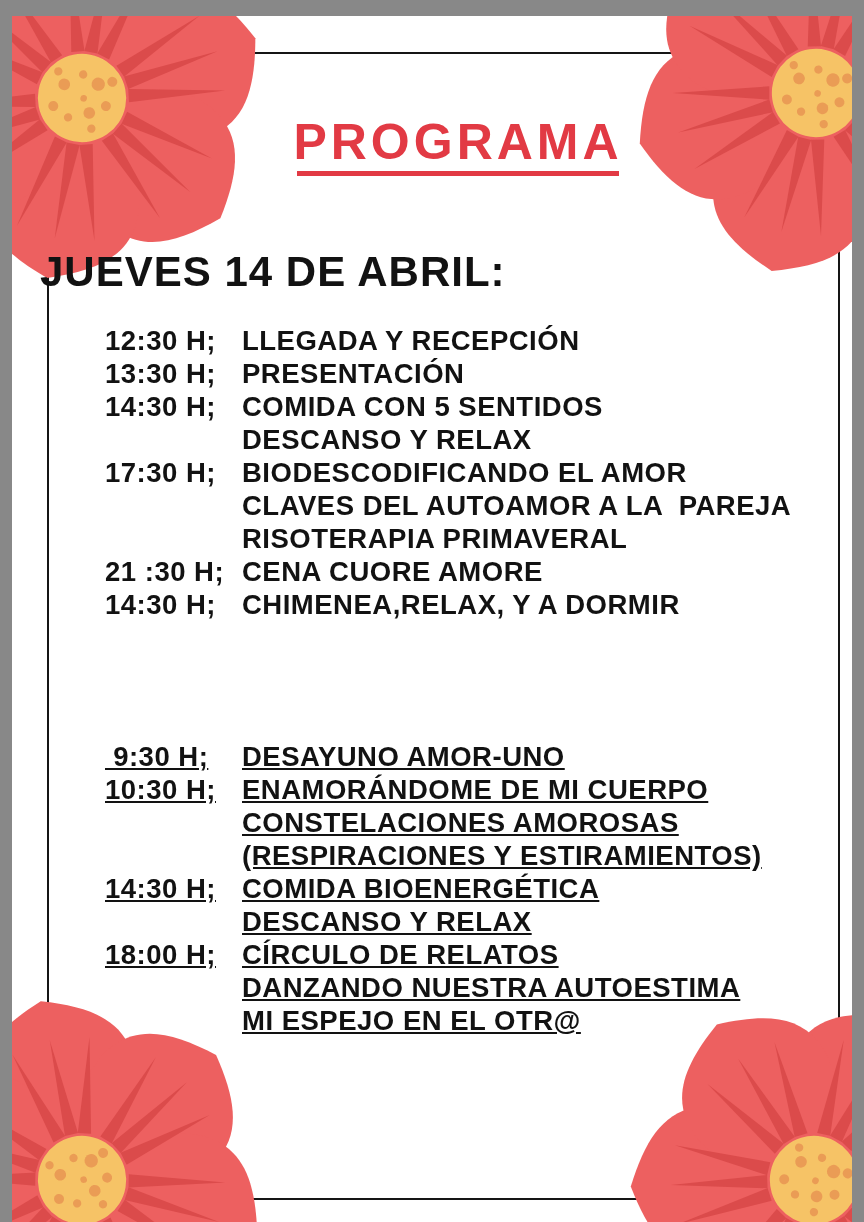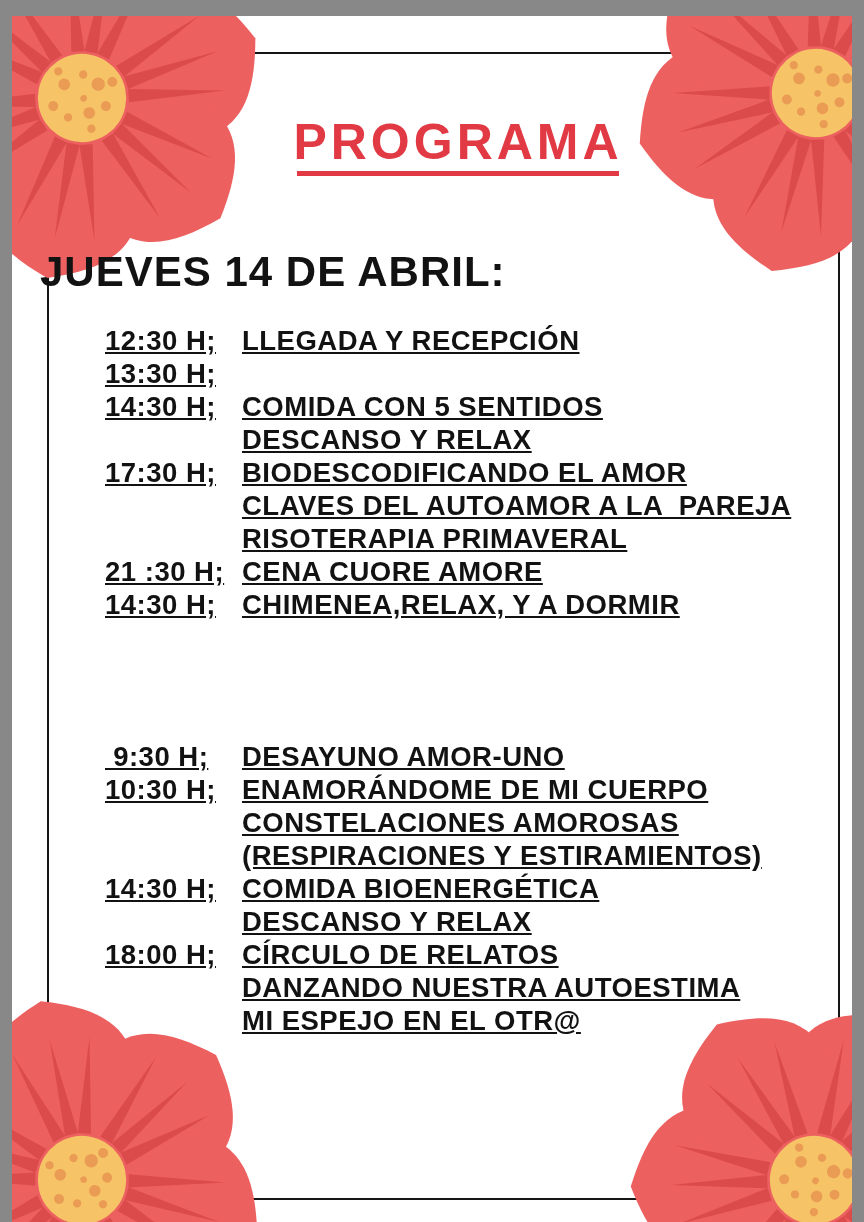--- a/index.html
+++ b/index.html
@@ -38,21 +38,21 @@
   .title-underline{
     width:322px;height:5px;background:var(--accent-red);margin:3px auto 0;
   }
   .section-heading{
     position:absolute;left:28px;width:836px;text-align:left;
     font-size:42px;line-height:36px;letter-spacing:1px;white-space:pre;
   }
   .h-1{top:238px;}
   .h-2{top:646px;}
   .schedule{position:absolute;left:93px;font-size:27.5px;line-height:33px;letter-spacing:0.5px;}
-  .list-1{top:308px;text-decoration:underline;}
+  .list-1{top:308px;}
   .list-2{top:724px;text-decoration:underline;}
   .line{display:flex;}
   .time{flex:none;width:137px;white-space:pre;}
   .text{white-space:pre;}
 </style>
 </head>
 <body>
 
 <svg width="0" height="0" style="position:absolute" aria-hidden="true">
   <defs>
@@ -127,20 +127,21 @@
 
   <h2 class="section-heading h-1">JUEVES 14 DE ABRIL:</h2>
 
   <div class="schedule list-1">
     <div class="line">
         <span class="time">12:30 H;</span>
         <span class="text">LLEGADA Y RECEPCIÓN</span>
       </div>
     <div class="line">
         <span class="time">13:30 H;</span>
+        <span class="text">PRESENTACIÓN</span>
       </div>
     <div class="line">
         <span class="time">14:30 H;</span>
         <span class="text">COMIDA CON 5 SENTIDOS</span>
       </div>
     <div class="line">
         <span class="time"></span>
         <span class="text">DESCANSO Y RELAX</span>
       </div>
     <div class="line">

